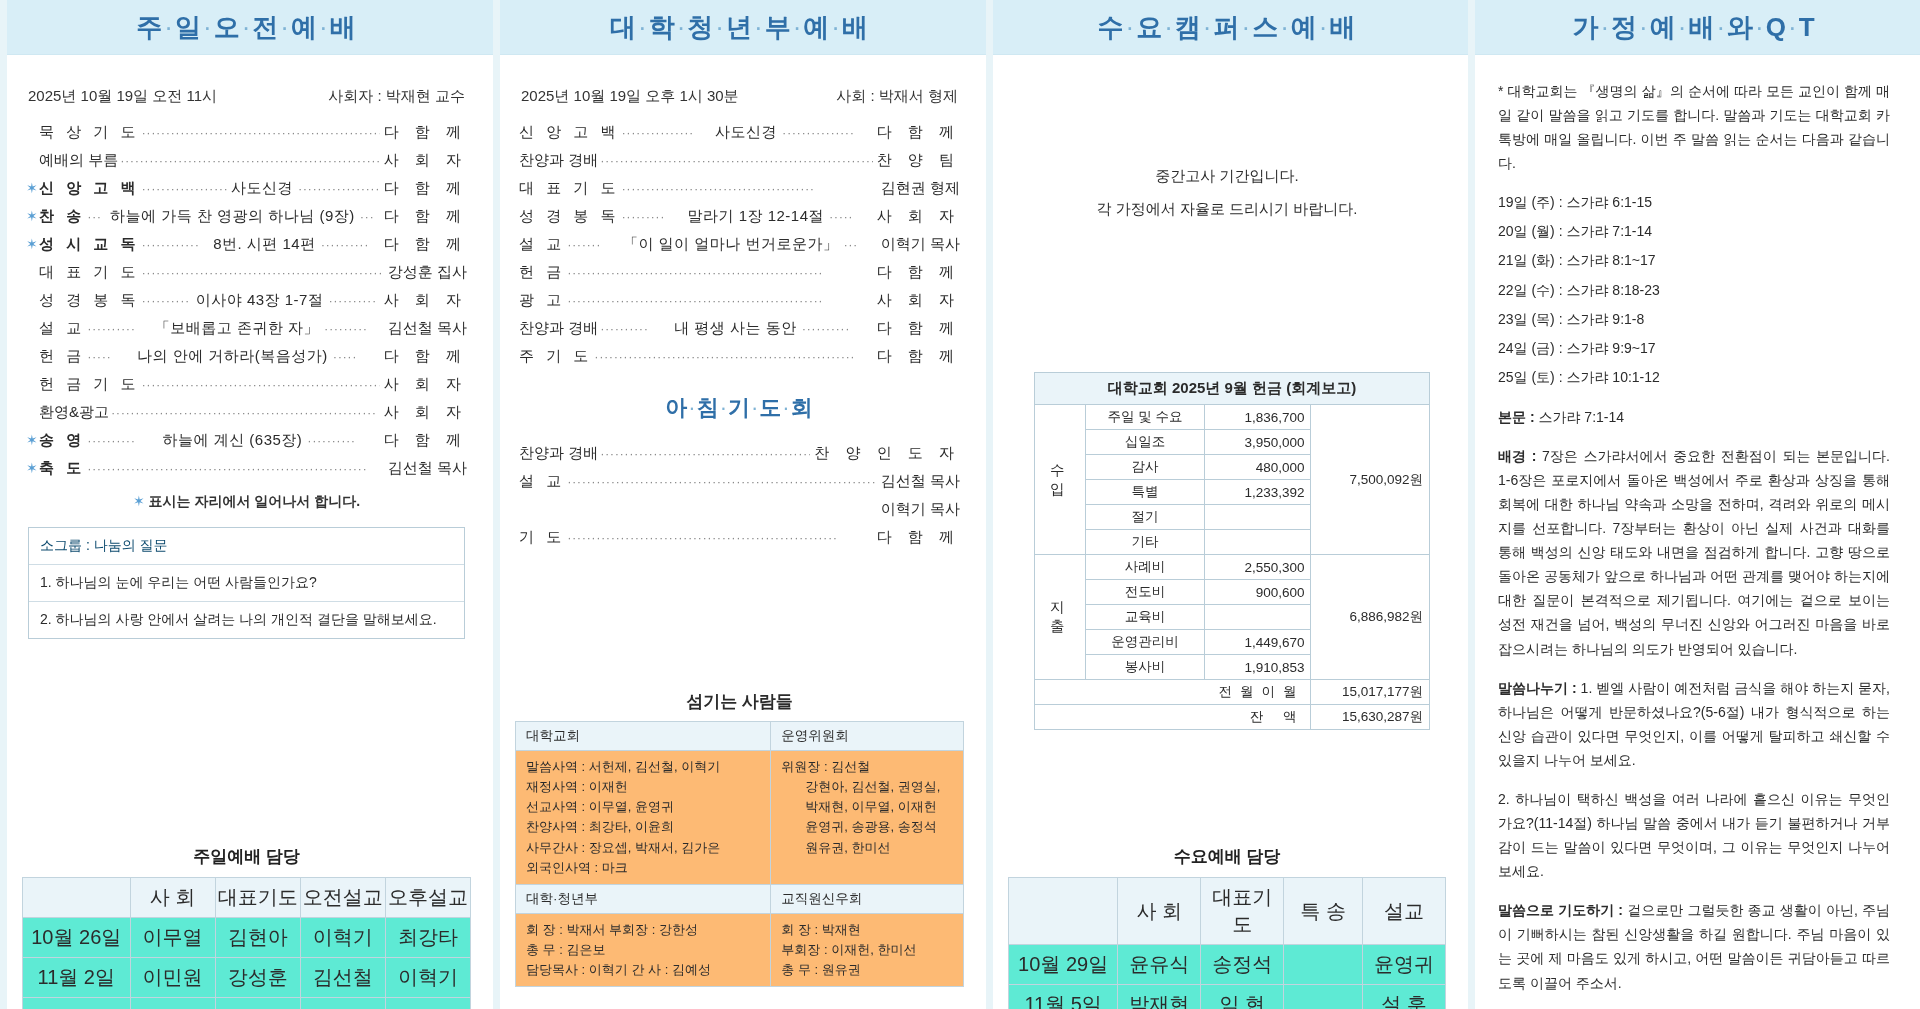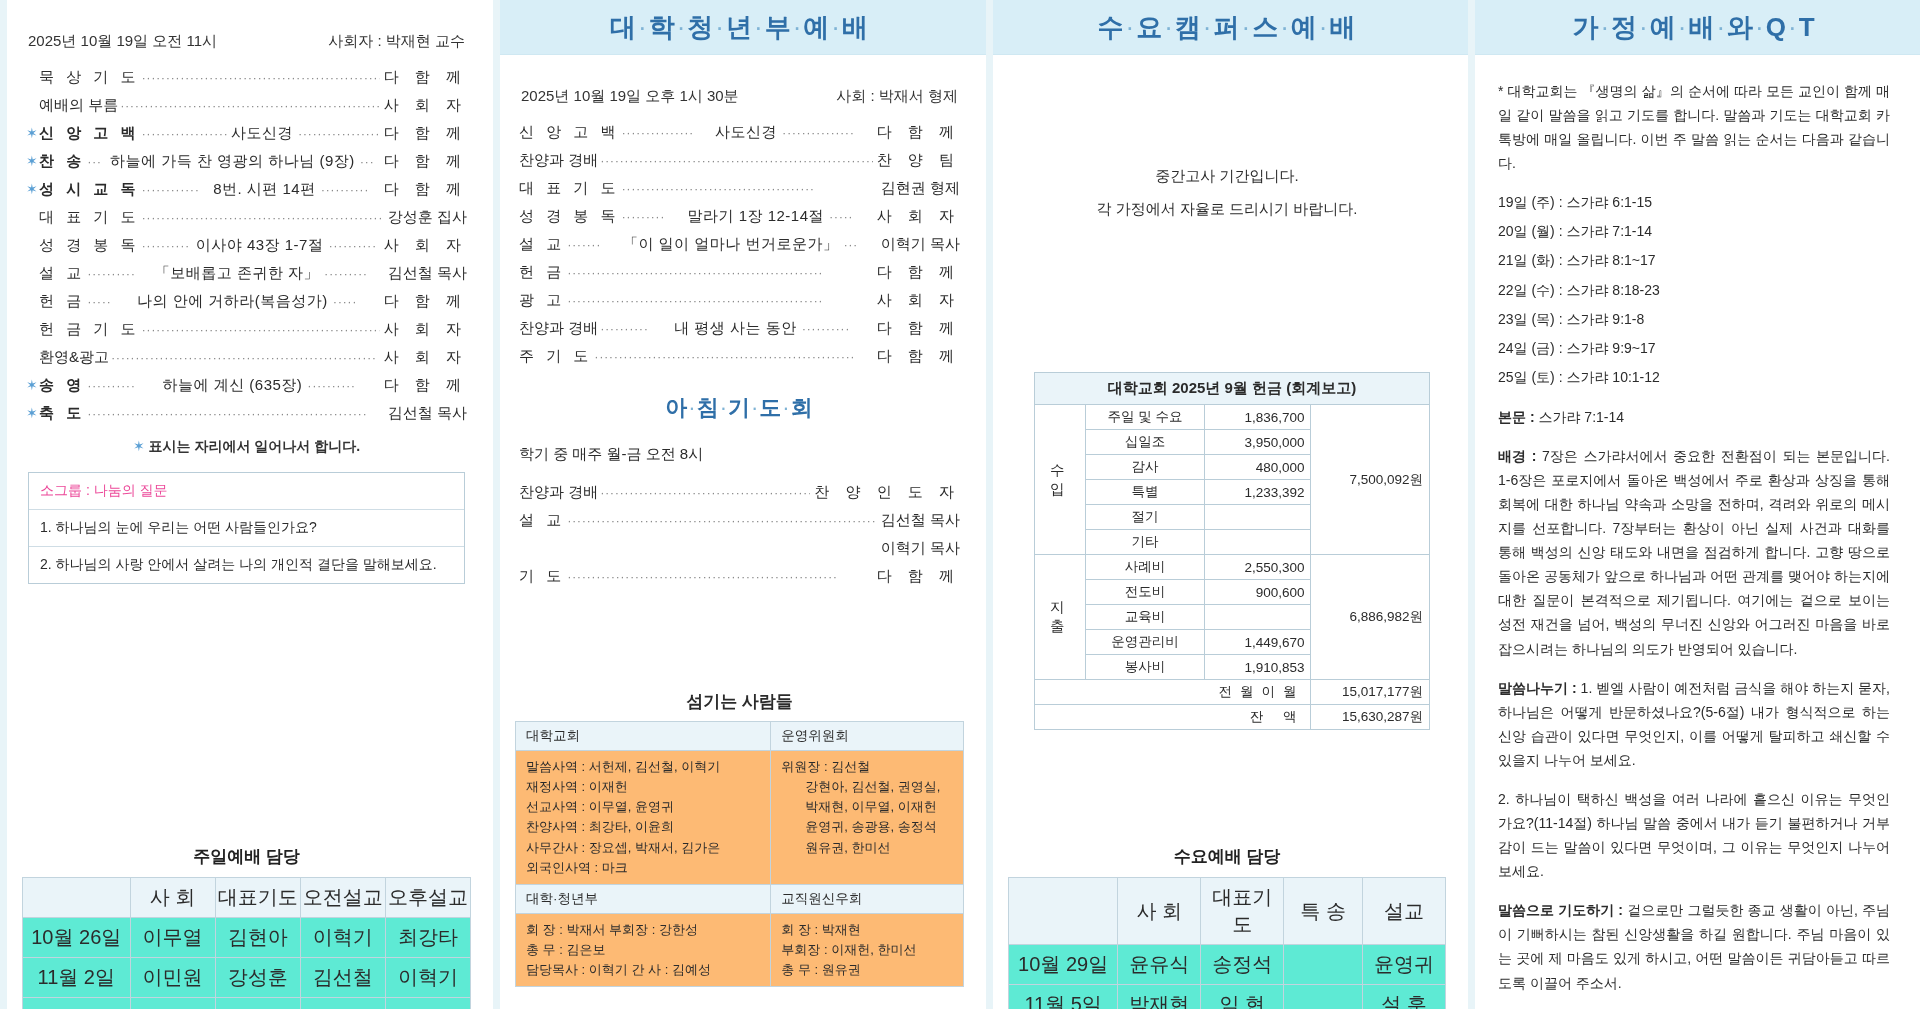--- a/index.html
+++ b/index.html
@@ -97,21 +97,21 @@
   .note-star .s { color:#5a9fd4; }
 
   
   .sg-box {
     border:1px solid #b9cdd8;
     margin:8px 6px 0 6px;
     font-size:14px;
   }
   .sg-row { padding:9px 11px; border-bottom:1px solid #cfdde5; }
   .sg-row:last-child { border-bottom:none; }
-  .sg-head { color:#ec4899; }
+  .sg-head { color:#0c4a6e; }
 
   
   .sec-title {
     text-align:center; color:#2f6fa8; font-size:22px; font-weight:bold;
     margin:30px 0 22px 0; letter-spacing:1px;
   }
   .sec-title .dot { color:#7fb3d5; font-weight:normal; }
 
   .plain-line { font-size:15px; padding:0 4px; margin-bottom:20px; }
 
@@ -179,20 +179,23 @@
   .dev .sch div { margin-bottom:5px; white-space:nowrap; }
   .dev b { font-weight:bold; }
 </style>
 </head>
 <body>
 
 <div class="page">
 
   <div class="col col-1">
     <div class="fold" style="left:0;"></div>
+    <div class="banner">
+      <div class="banner-title"><span>주</span><span class="dot">·</span><span>일</span><span class="dot">·</span><span>오</span><span class="dot">·</span><span>전</span><span class="dot">·</span><span>예</span><span class="dot">·</span><span>배</span></div>
+    </div>
     <div class="body-area">
       <div class="meta-row">
         <span>2025년 10월 19일 오전 11시</span>
         <span class="meta-right">사회자 : 박재현 교수</span>
       </div>
 
       <div class="order">
         <div class="oline">
           <span class="star empty">★</span>
           <span class="oitem">묵 상 기 도</span>
@@ -399,21 +402,20 @@
           <span class="owho spread">다  함  께</span>
         </div>
         <div class="oline">
           <span class="oitem">주 기 도</span>
           <span class="leader">······················································</span>
           <span class="owho spread">다  함  께</span>
         </div>
       </div>
 
       <div class="sec-title"><span>아</span><span class="dot">·</span><span>침</span><span class="dot">·</span><span>기</span><span class="dot">·</span><span>도</span><span class="dot">·</span><span>회</span></div>
-      <div class="plain-line">학기 중 매주 월-금 오전 8시</div>
 
       <div class="order">
         <div class="oline">
           <span class="oitem tight">찬양과 경배</span>
           <span class="leader">······································································</span>
           <span class="owho spread">찬 양 인 도 자</span>
         </div>
         <div class="oline">
           <span class="oitem">설        교</span>
           <span class="leader">·····················································································</span>

